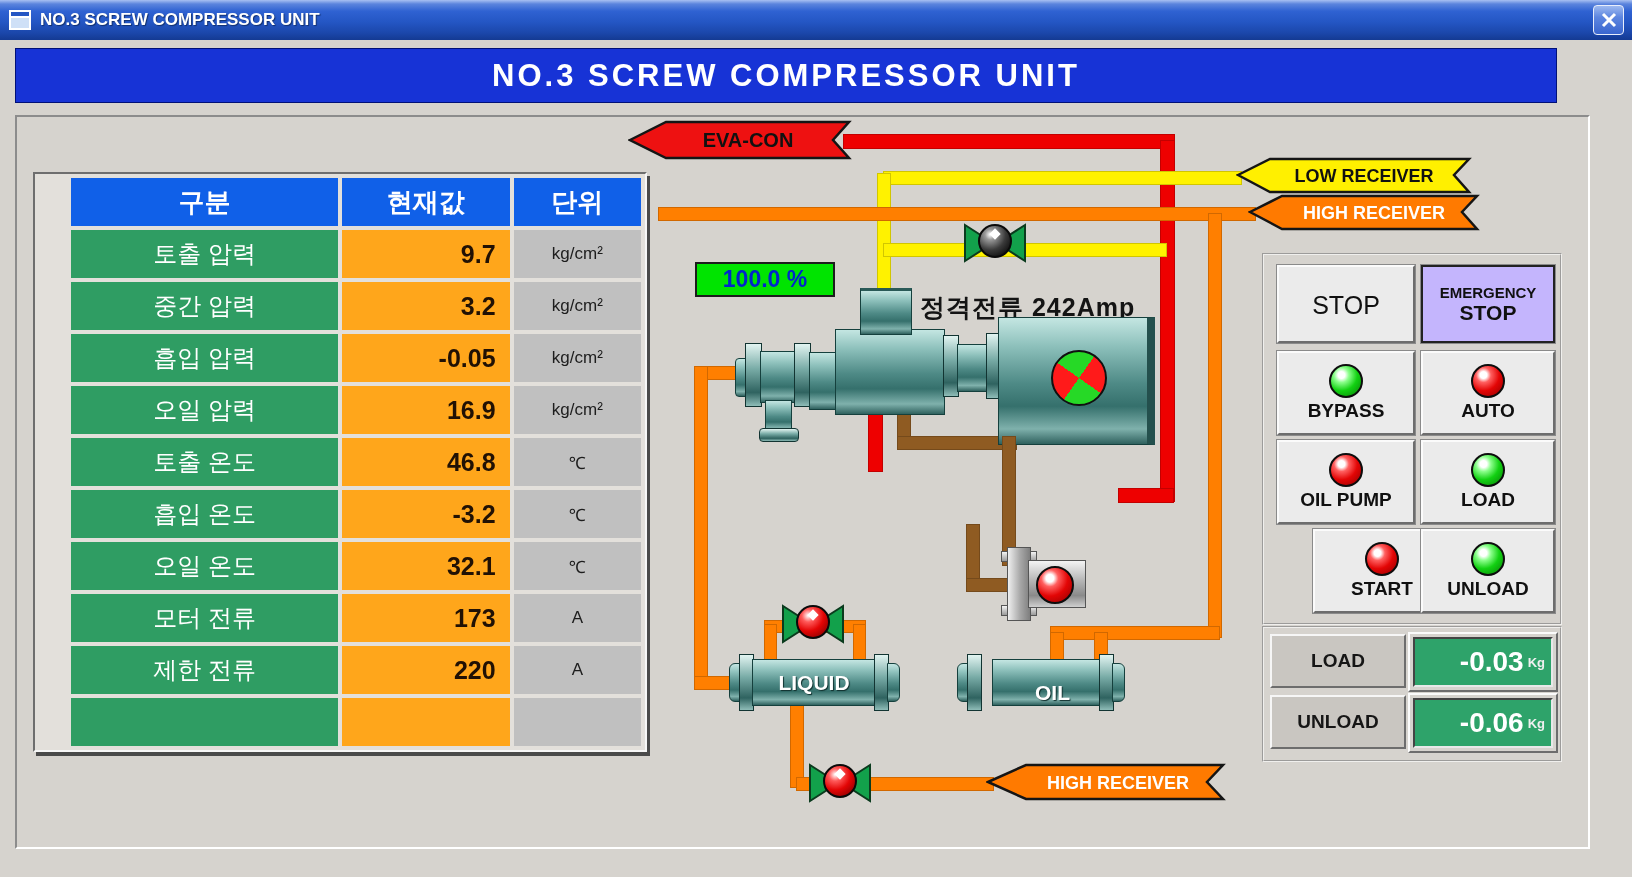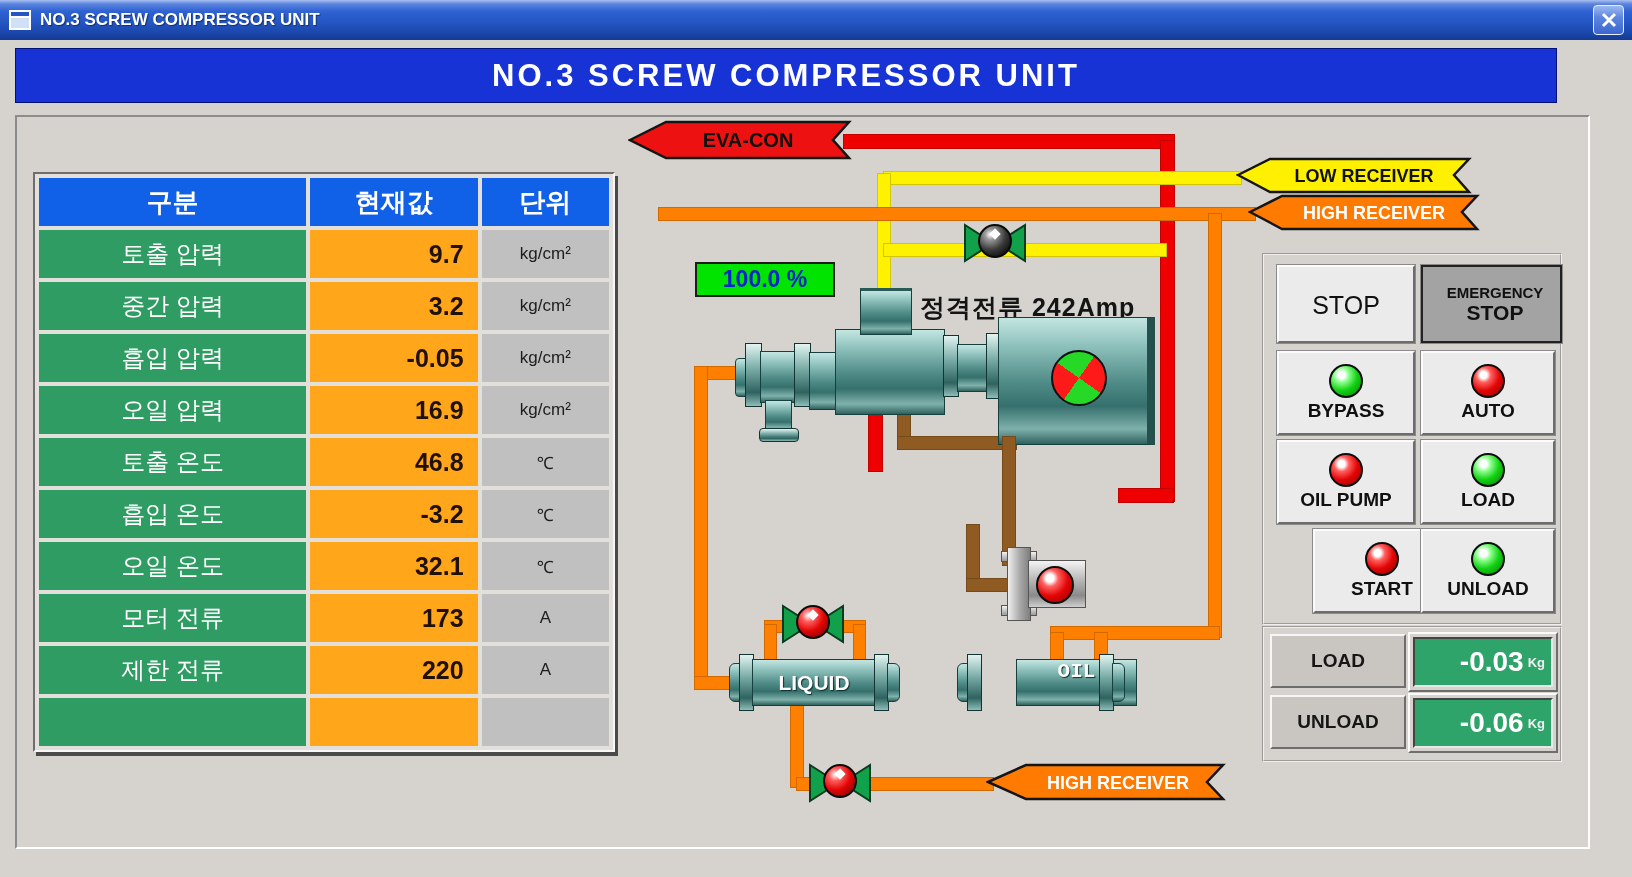--- a/index.html
+++ b/index.html
@@ -21,21 +21,21 @@
   .banner{left:15px;top:48px;width:1540px;height:53px;background:#1733d6;border:1px solid #001077;
     display:flex;align-items:center;justify-content:center;}
   .banner-title{color:#fff;font-size:31px;font-weight:600;letter-spacing:3px;}
 
   
   .main-panel{left:15px;top:115px;width:1571px;height:730px;background:#d6d3ce;
     border-top:2px solid #8c8c8c;border-left:2px solid #8c8c8c;border-bottom:2px solid #ffffff;border-right:2px solid #ffffff;}
 
   
   .table-wrap{left:33px;top:172px;width:578px;
-    border:2px solid;border-color:#6e6e6e #f7f7f7 #f7f7f7 #6e6e6e;box-shadow:3px 4px 0 #4a4a4a;background:#e3e0db;}
+    border:2px solid;border-color:#6e6e6e #f7f7f7 #f7f7f7 #6e6e6e;box-shadow:3px 4px 0 #4a4a4a;background:#e3e0db;padding-left:32px;}
   table.data{border-collapse:separate;border-spacing:4px;width:100%;}
   table.data th{background:#1060e8;color:#fff;font-size:26px;font-weight:600;height:46px;}
   td.lbl{background:#2f9d63;color:#fff;font-size:24px;text-align:center;width:258px;height:46px;}
   td.val{background:#ffa61b;color:#211104;font-size:25px;font-weight:600;text-align:right;padding-right:14px;width:148px;margin-left:8px;}
   td.unt{background:#c0c0c0;color:#1d1d1d;font-size:17px;text-align:center;width:122px;}
 
   
   .pipe{position:absolute;border:1px solid rgba(0,0,0,.18);}
   .p-red{background:#ee0000;}
   .p-yel{background:#fff200;}
@@ -53,21 +53,21 @@
   .capacity{left:695px;top:262px;width:136px;height:31px;background:#00e400;border:2px solid #1c1c1c;
     display:flex;align-items:center;justify-content:center;color:#0026cc;font-size:23px;font-weight:bold;}
   .rated{left:920px;top:291px;font-size:25px;color:#141414;font-weight:600;letter-spacing:1px;}
 
   
   .ctl-box{background:#d6d3ce;border:2px groove #f0efed;}
   .hmi-btn{position:absolute;background:#ebebeb;border:2px solid;border-color:#fbfbfb #6d6d6d #6d6d6d #fbfbfb;
     box-shadow:0 0 0 1px #8a8a8a;display:flex;flex-direction:column;align-items:center;justify-content:center;cursor:pointer;}
   .hmi-btn .cap{font-size:19px;font-weight:bold;color:#101010;margin-top:2px;white-space:nowrap;}
   .hmi-btn.plain .cap{font-size:25px;font-weight:500;}
-  .hmi-btn.emergency{background:#a3a3a3;border-color:#222;padding-left:7px;}
+  .hmi-btn.emergency{background:#c4b5fd;border-color:#222;}
   .hmi-btn.emergency .cap1{font-size:15px;font-weight:bold;color:#101010;}
   .hmi-btn.emergency .cap2{font-size:21px;font-weight:bold;color:#101010;}
   .led{width:30px;height:30px;border-radius:50%;border:2px solid #0d0d0d;}
   .led.green{background:radial-gradient(circle at 35% 30%,#ffffff 0 12%,#8cff8c 26%,#12d112 55%,#077c07 100%);}
   .led.red{background:radial-gradient(circle at 35% 30%,#ffffff 0 12%,#ff6060 26%,#e30505 55%,#8c0000 100%);}
   .ro-btn{position:absolute;background:#c9c6c1;border:2px solid;border-color:#f6f6f6 #6d6d6d #6d6d6d #f6f6f6;
     display:flex;align-items:center;justify-content:center;font-size:19px;font-weight:bold;color:#161616;cursor:pointer;}
   .ro-frame{position:absolute;background:#d6d3ce;border:2px solid;border-color:#fbfbfb #6d6d6d #6d6d6d #fbfbfb;padding:3px;}
   .ro-green{width:100%;height:100%;background:#2ea36a;border:2px solid;border-color:#444 #e8e8e8 #e8e8e8 #444;
     box-sizing:border-box;display:flex;align-items:center;justify-content:flex-end;padding-right:6px;}
@@ -201,21 +201,21 @@
   <div class="abs teal" style="left:729px;top:663px;width:11px;height:37px;border-radius:6px 0 0 6px;"></div>
   <div class="abs flange" style="left:739px;top:654px;width:13px;height:55px;"></div>
   <div class="abs teal" style="left:752px;top:659px;width:122px;height:45px;display:flex;align-items:center;justify-content:center;">
     <span class="vessel-label" style="font-size:21px;">LIQUID</span>
   </div>
   <div class="abs flange" style="left:874px;top:654px;width:13px;height:55px;"></div>
   <div class="abs teal" style="left:887px;top:663px;width:11px;height:37px;border-radius:0 6px 6px 0;"></div>
 
   <div class="abs teal" style="left:957px;top:663px;width:11px;height:37px;border-radius:6px 0 0 6px;"></div>
   <div class="abs flange" style="left:967px;top:654px;width:13px;height:55px;"></div>
-  <div class="abs teal" style="left:1016px;top:659px;width:119px;height:45px;display:flex;align-items:flex-start;justify-content:center;font-family:Liberation Mono, monospace;">
+  <div class="abs teal" style="left:992px;top:659px;width:119px;height:45px;display:flex;align-items:flex-end;justify-content:center;">
     <span class="vessel-label" style="font-size:21px;">OIL</span>
   </div>
   <div class="abs flange" style="left:1099px;top:654px;width:13px;height:55px;"></div>
   <div class="abs teal" style="left:1112px;top:663px;width:11px;height:37px;border-radius:0 6px 6px 0;"></div>
 
   <svg class="abs" style="left:781px;top:601px;cursor:pointer;" width="64" height="46" viewBox="0 0 64 46">
     <polygon points="2,5 30,23 2,41" fill="#12a14b" stroke="#0b3b1e" stroke-width="2"></polygon>
     <polygon points="62,5 34,23 62,41" fill="#12a14b" stroke="#0b3b1e" stroke-width="2"></polygon>
     <circle cx="32" cy="21" r="16" fill="url(#ballred)" stroke="#0a0a0a" stroke-width="2"></circle>
     <rect x="28" y="10" width="8" height="8" fill="#fff" transform="rotate(45 32 14)"></rect>

